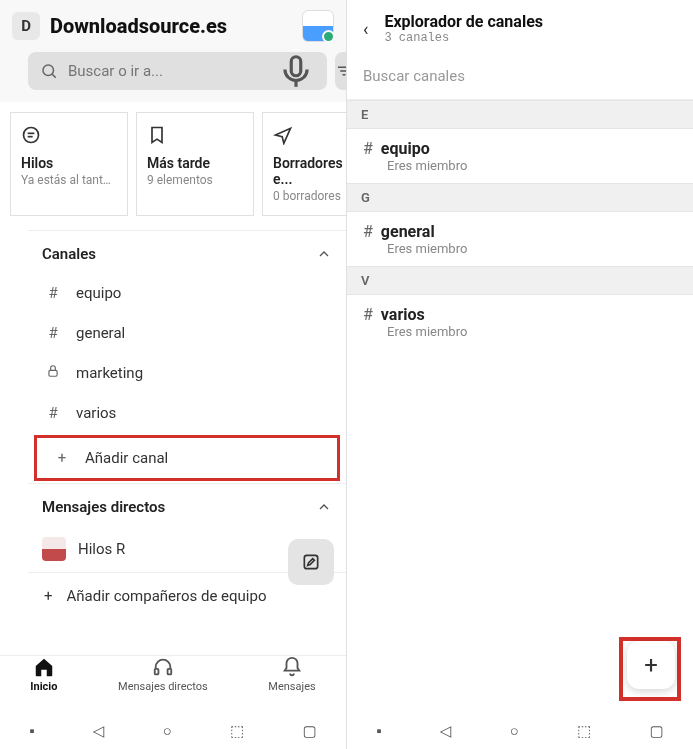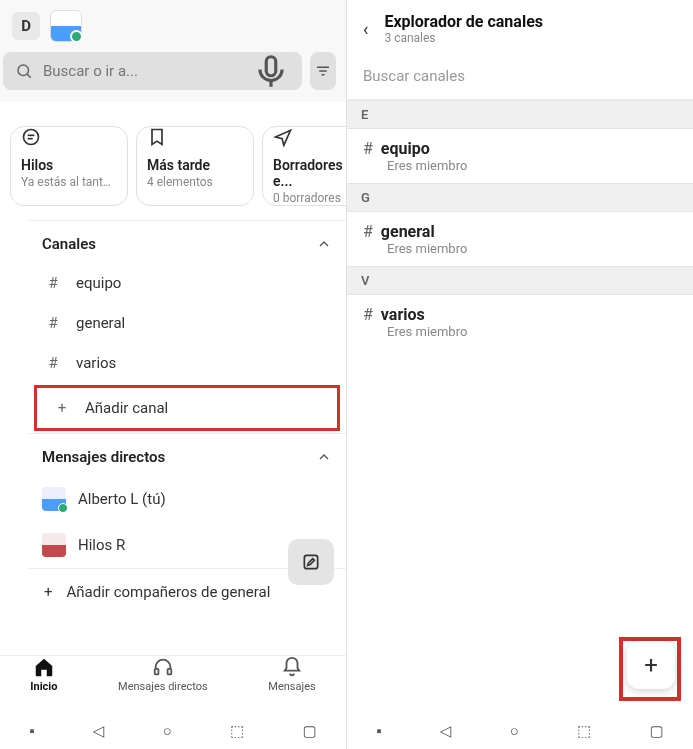--- a/index.html
+++ b/index.html
@@ -6,28 +6,28 @@
 body { width:693px; height:749px; display:flex; background:#fff; overflow:hidden; }
 .left-pane { width:347px; background:#f8f8f8; display:flex; flex-direction:column; border-right:1px solid #e0e0e0; }
 .right-pane { flex:1; background:#fff; display:flex; flex-direction:column; position:relative; }
 
 .header { display:flex; align-items:center; padding:10px 12px; gap:10px; }
 .ws-badge { width:28px; height:28px; background:#e8e8e8; border-radius:6px; display:flex; align-items:center; justify-content:center; font-weight:700; font-size:15px; color:#333; }
 .ws-name { font-weight:800; font-size:20px; color:#111; flex:1; }
 .avatar-main { width:32px; height:32px; border-radius:6px; background:linear-gradient(180deg,#fff 50%,#4a9eff 50%); position:relative; border:1px solid #ddd; }
 .avatar-main::after { content:""; position:absolute; width:9px; height:9px; background:#2bac76; border-radius:50%; right:-2px; bottom:-2px; border:2px solid #f8f8f8; }
 
-.search-row { display:flex; gap:8px; padding:0 10px 12px 3px; }
+.search-row { display:flex; gap:8px; padding:0 10px 12px 28px; }
 .search-box { flex:1; height:38px; background:#e0e0e0; border-radius:8px; display:flex; align-items:center; padding:0 12px; gap:10px; color:#666; }
 .search-box input { border:none; background:transparent; flex:1; font-size:15px; color:#444; outline:none; }
 .mic-btn, .filter-btn { width:38px; height:38px; display:flex; align-items:center; justify-content:center; color:#555; }
 .filter-btn { background:#e0e0e0; border-radius:8px; }
 
 .cards-row { display:flex; gap:8px; padding:10px 10px 14px 10px; background:#fff; overflow:hidden; }
-.card { min-width:118px; max-width:124px; border:1px solid #e0e0e0; border-radius:14px; padding:0 10px; background:#fff;margin-top:14px; }
+.card { min-width:118px; max-width:124px; border:1px solid #e0e0e0; border-radius:0; padding:12px 10px; background:#fff; }
 .card svg { width:20px; height:20px; margin-bottom:6px; stroke:#333; }
 .card .title { font-size:14px; font-weight:600; color:#222; }
 .card .sub { font-size:12px; color:#888; margin-top:2px; white-space:nowrap; overflow:hidden; text-overflow:ellipsis; }
 
 .section-header { display:flex; align-items:center; justify-content:space-between; padding:14px 14px 10px 14px; background:#fff; border-top:1px solid #eee; }
 .section-header .label { font-size:15px; font-weight:600; color:#222; }
 .chev { color:#555; }
 
 .ch-list { background:#fff; }
 .ch-item { display:flex; align-items:center; gap:14px; padding:11px 16px; font-size:15px; color:#333; }
@@ -49,41 +49,42 @@
 .nav-item { text-align:center; color:#555; font-size:11px; }
 .nav-item.active { color:#111; font-weight:700; }
 .nav-item svg { width:22px; height:22px; display:block; margin:0 auto 2px auto; }
 
 .sys-nav { height:36px; display:flex; align-items:center; justify-content:space-around; background:#fff; }
 .sys-nav span { color:#555; font-size:15px; }
 
 .r-header { display:flex; align-items:center; gap:16px; padding:12px 16px; }
 .back-btn { font-size:18px; color:#333; }
 .r-title { font-weight:700; font-size:16px; color:#111;text-align:right; }
-.r-sub { font-size:12px; color:#888; }
+.r-sub { font-size:12px; color:#888;font-family:Liberation Mono, monospace; }
 .r-search { padding:10px 16px 14px 16px; font-size:15px; color:#999; border-bottom:1px solid #eee; }
 .divider-letter { background:#f0f0f0; padding:6px 14px; font-size:13px; font-weight:600; color:#666; border-top:1px solid #e5e5e5; border-bottom:1px solid #e5e5e5; }
 .r-channel { padding:10px 16px; }
 .r-ch-row { display:flex; align-items:center; gap:8px; }
 .r-ch-name { font-weight:700; font-size:16px; color:#222; }
 .r-ch-sub { font-size:13px; color:#888; margin-left:24px; margin-top:0; }
 
 .fab { position:absolute; right:18px; bottom:60px; width:48px; height:48px; background:#fff; border-radius:12px; box-shadow:0 2px 8px rgba(0,0,0,0.18); display:flex; align-items:center; justify-content:center; font-size:24px; color:#333; }
 .fab-highlight { position:absolute; right:12px; bottom:48px; width:62px; height:64px; border:4px solid #d4302b; }
 
 .left-inner { flex:1; position:relative; overflow:hidden; display:flex; flex-direction:column; }
 .scroll { flex:1; overflow:hidden; background:#fff;padding-left:28px; }
 </style>
 </head>
 <body>
 
 <div class="left-pane">
   <div class="left-inner">
     <div class="header">
       <div class="ws-badge">D</div>
+      <div class="ws-name">Downloadsource.es</div>
       <div class="avatar-main"></div>
     </div>
     <div class="search-row">
       <div class="search-box">
         <svg width="18" height="18" viewBox="0 0 24 24" fill="none" stroke="#666" stroke-width="2">
             <circle cx="11" cy="11" r="7"></circle>
             <line x1="21" y1="21" x2="16.5" y2="16.5"></line>
           </svg>
         <input placeholder="Buscar o ir a..." style="">
         <svg class="mic-btn" width="18" height="18" viewBox="0 0 24 24" fill="none" stroke="#555" stroke-width="2">
@@ -109,21 +110,21 @@
             <line x1="8" y1="14" x2="14" y2="14"></line>
           </svg>
         <div class="title">Hilos</div>
         <div class="sub">Ya estás al tanto ...</div>
       </div>
       <div class="card">
         <svg viewBox="0 0 24 24" fill="none" stroke-width="2">
             <path d="M6 3h12v18l-6-4-6 4z"></path>
           </svg>
         <div class="title">Más tarde</div>
-        <div class="sub">4 elementos</div>
+        <div class="sub">9 elementos</div>
       </div>
       <div class="card">
         <svg viewBox="0 0 24 24" fill="none" stroke-width="2">
             <path d="M3 12l18-8-8 18-2-8z"></path>
           </svg>
         <div class="title">Borradores y e...</div>
         <div class="sub">0 borradores</div>
       </div>
     </div>
 
@@ -135,20 +136,27 @@
           </svg>
       </div>
       <div class="ch-list">
         <div class="ch-item">
             <span class="icon">#</span>
             <span>equipo</span>
           </div>
         <div class="ch-item">
             <span class="icon">#</span>
             <span>general</span>
+          </div>
+        <div class="ch-item">
+            <span class="icon"><svg width="14" height="14" viewBox="0 0 24 24" fill="none" stroke="#666" stroke-width="2">
+                <rect x="5" y="11" width="14" height="10" rx="2"></rect>
+                <path d="M8 11V7a4 4 0 0 1 8 0v4"></path>
+              </svg></span>
+            <span>marketing</span>
           </div>
         <div class="ch-item">
             <span class="icon">#</span>
             <span>varios</span>
           </div>
         <div class="highlight">
           <div class="ch-item">
               <span class="icon">+</span>
               <span>Añadir canal</span>
             </div>
@@ -156,32 +164,28 @@
       </div>
 
       <div class="section-header">
         <span class="label">Mensajes directos</span>
         <svg class="chev" width="16" height="16" viewBox="0 0 24 24" fill="none" stroke="#555" stroke-width="2">
             <polyline points="6 15 12 9 18 15"></polyline>
           </svg>
       </div>
       <div class="dm-list">
         <div class="dm-item">
-            <div class="dm-avatar a1"></div>
-            <span class="dm-name">Alberto L (tú)</span>
-          </div>
-        <div class="dm-item">
             <div class="dm-avatar a2"></div>
             <span class="dm-name">Hilos R</span>
           </div>
       </div>
 
       <div class="add-teammates">
         <span>+</span>
-        <span>Añadir compañeros de general</span>
+        <span>Añadir compañeros de equipo</span>
       </div>
     </div>
 
     <div class="compose-btn">
       <svg width="20" height="20" viewBox="0 0 24 24" fill="none" stroke="#333" stroke-width="2">
           <rect x="4" y="4" width="16" height="16" rx="3"></rect>
           <path d="M14 8l2 2-5 5-3 1 1-3z"></path>
         </svg>
     </div>
   </div>

